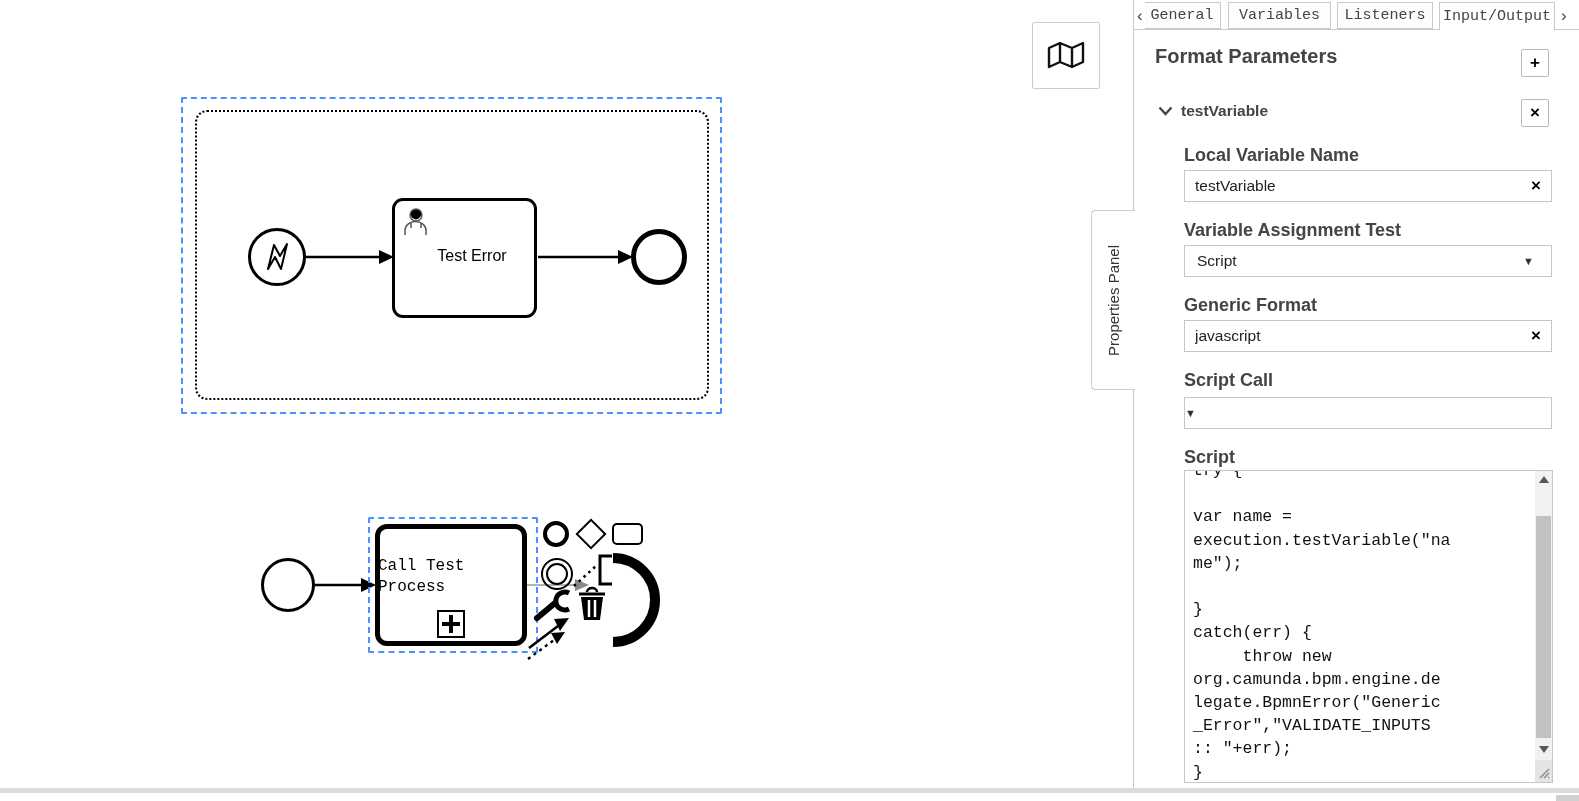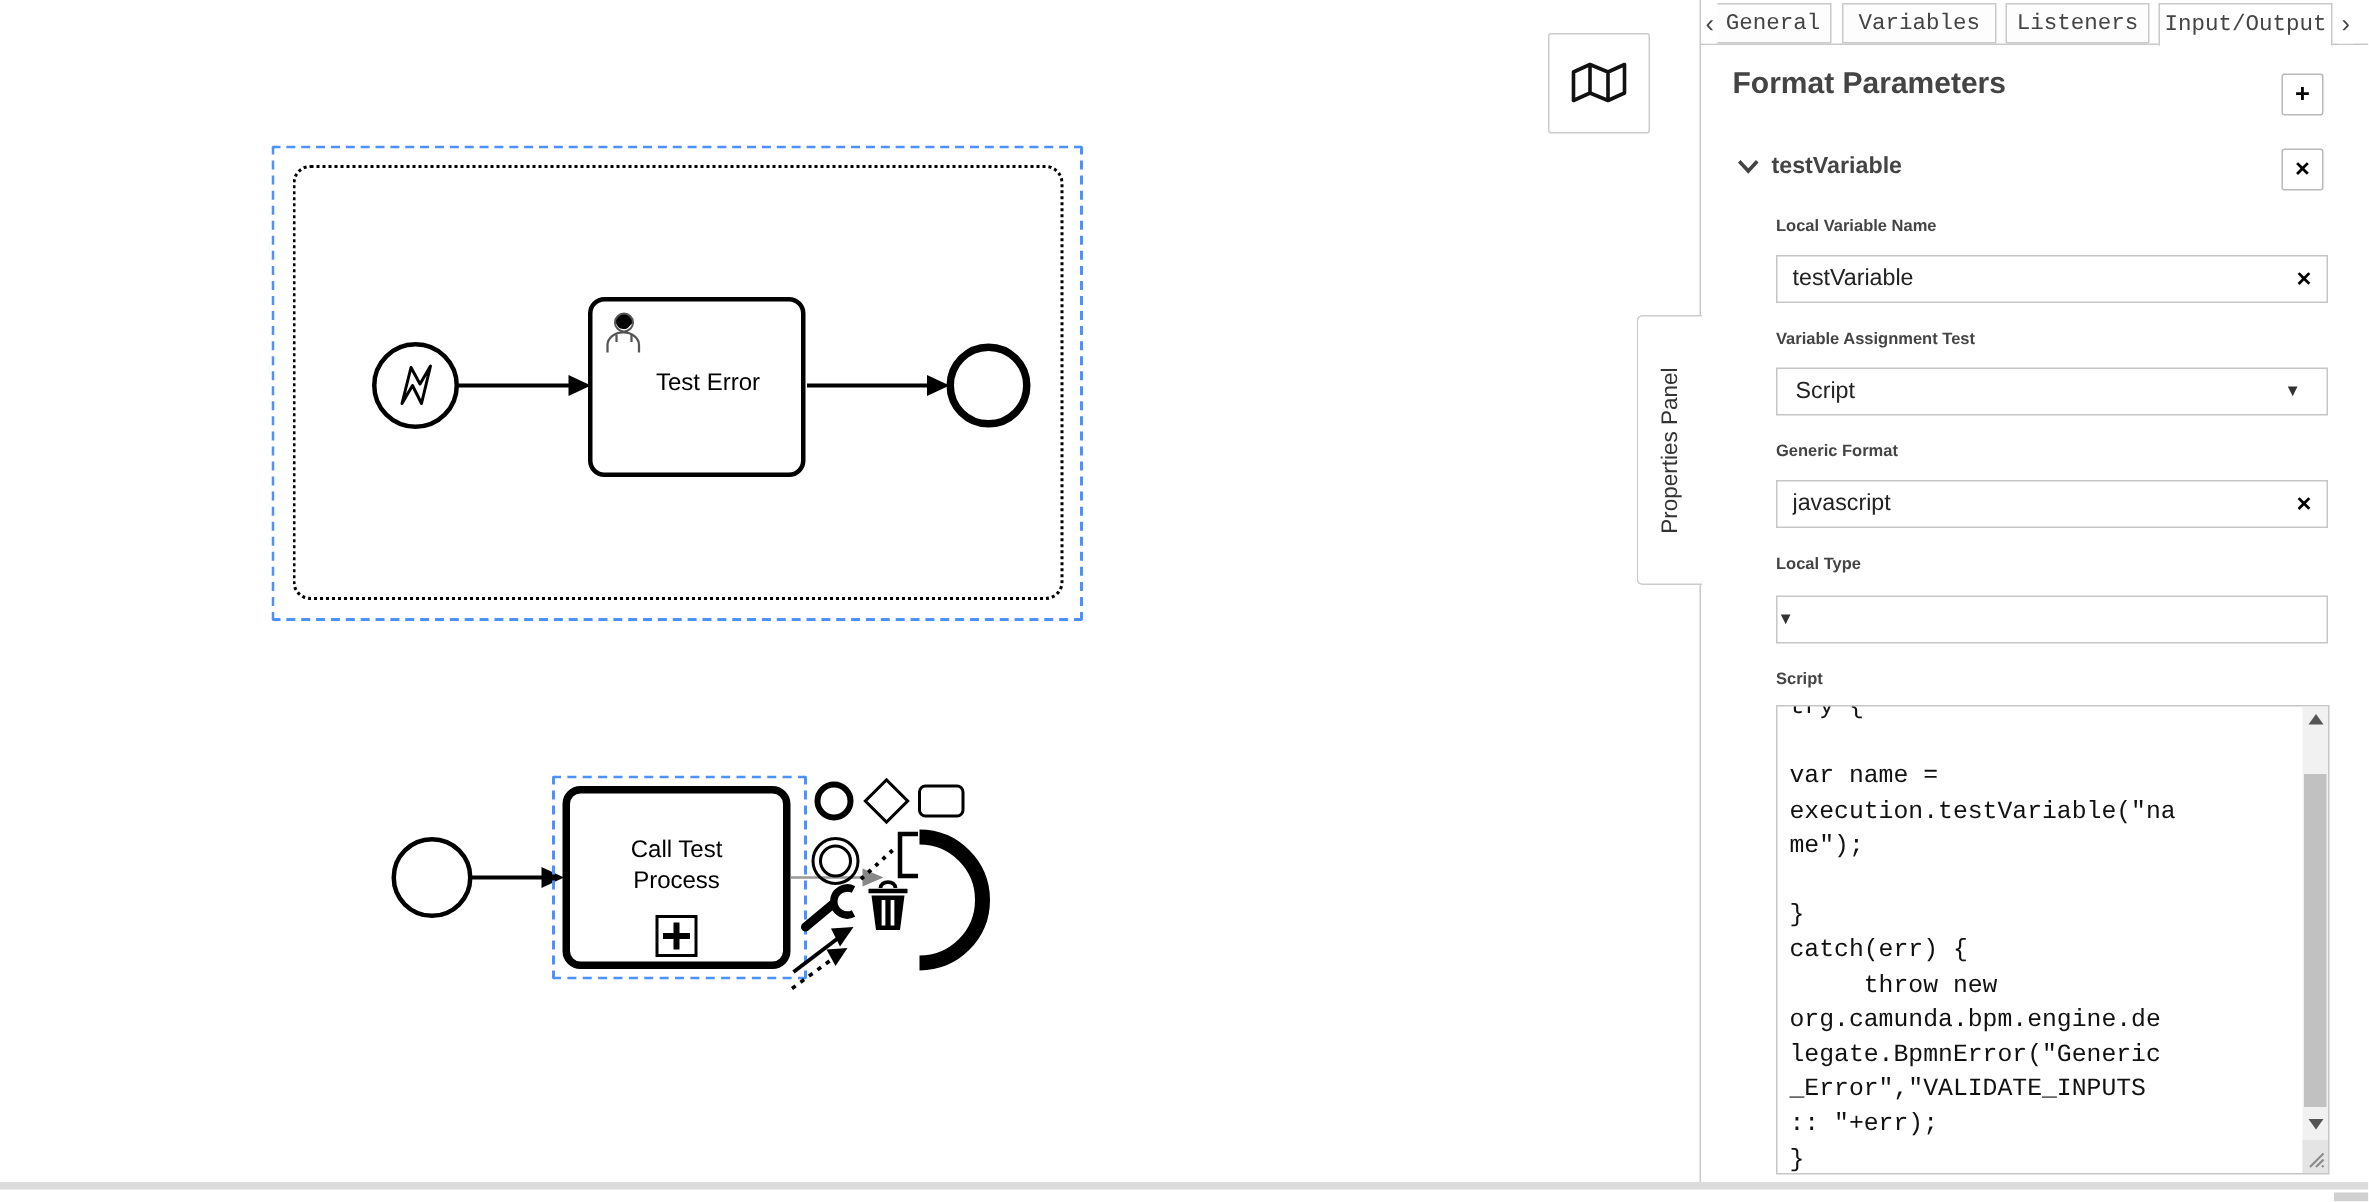--- a/index.html
+++ b/index.html
@@ -18,21 +18,21 @@
 
   .event-circle { border-radius:50%; background:#fff; }
   .start-err { left:248px; top:228px; width:58px; height:58px; border:3px solid #000; display:flex; align-items:center; justify-content:center; }
   .end-ev { left:631px; top:229px; width:56px; height:56px; border:5px solid #000; }
   .start-plain { left:261px; top:558px; width:54px; height:54px; border:3px solid #000; }
 
   .task { left:392px; top:198px; width:145px; height:120px; border:3px solid #000; border-radius:11px; background:#fff; }
   .task-label { left:392px; top:247px; width:145px; text-align:center; font-size:16px; color:#000;padding-left:15px; }
 
   .call-activity { left:375px; top:524px; width:152px; height:122px; border:5px solid #000; border-radius:12px; background:#fff; }
-  .ca-label { left:378px; top:556px; width:146px; text-align:center; font-size:16px; line-height:21px; color:#000; white-space:pre-line; }
+  .ca-label { left:378px; top:556px; width:146px; text-align:left; font-size:16px; line-height:21px; color:#000; white-space:pre-line;font-family:Liberation Mono, monospace; }
   .plus-marker { left:437px; top:610px; width:28px; height:28px; border:2px solid #000; display:flex; align-items:center; justify-content:center; background:#fff; }
 
   
   .cp-end { left:543px; top:521px; width:26px; height:26px; border:4px solid #000; border-radius:50%; cursor:pointer; }
   .cp-gw { left:580px; top:523px; width:22px; height:22px; border:2px solid #000; transform:rotate(45deg); cursor:pointer; }
   .cp-task { left:612px; top:523px; width:31px; height:22px; border:2px solid #000; border-radius:5px; cursor:pointer; }
   .cp-inter { left:541px; top:558px; width:32px; height:32px; border:2.5px solid #000; border-radius:50%; display:flex; align-items:center; justify-content:center; cursor:pointer; }
   .cp-inter-in { width:22px; height:22px; border:2px solid #000; border-radius:50%; }
 
   
@@ -46,21 +46,21 @@
   .side-tab span { writing-mode:vertical-rl; transform:rotate(180deg); font-size:15px; color:#333; }
 
   .pp-heading { left:1155px; top:45px; font-size:20px; font-weight:bold; color:#444; }
   .sq-btn { width:28px; height:28px; background:#fff; border:1px solid #b9b9b9; border-radius:2px; color:#000; font-size:17px; font-weight:bold; display:flex; align-items:center; justify-content:center; cursor:pointer; }
   .add-btn { left:1521px; top:49px; }
   .rm-btn { left:1521px; top:99px; }
 
   .collapse-row { left:1158px; top:102px; display:flex; align-items:center; gap:8px; cursor:pointer; }
   .collapse-name { font-size:15.5px; font-weight:bold; color:#444; }
 
-  .fld-label { left:1184px; font-size:11px; font-weight:bold; color:#444; }
+  .fld-label { left:1184px; font-size:18px; font-weight:bold; color:#444; }
   .fld-box { left:1184px; width:368px; height:32px; background:#fff; border:1px solid #c6c6c6; display:flex; align-items:center; font-size:15.5px; color:#222; }
   .fld-box input { flex:1; border:none; outline:none; font-size:15.5px; color:#222; padding-left:10px; font-family:"Liberation Sans",sans-serif; background:transparent; }
   .clear-x { width:30px; text-align:center; font-size:17px; font-weight:bold; color:#000; cursor:pointer; }
   .sel-text { flex:1; padding-left:12px; }
   .sel-arrow { width:28px; font-size:11px; color:#333; cursor:pointer; }
 
   .script-area { left:1184px; top:470px; width:369px; height:313px; border:1px solid #c6c6c6; background:#fff; overflow:hidden; }
   .script-area pre { position:absolute; left:8px; top:-12px; font-family:"Liberation Mono","DejaVu Sans Mono",monospace; font-size:16.5px; line-height:23.2px; color:#111; white-space:pre; }
   .sb { position:absolute; right:0; top:0; width:17px; height:311px; background:#f1f1f1; }
   .sb-up, .sb-down { position:absolute; left:0; width:17px; height:17px; display:flex; align-items:center; justify-content:center; cursor:pointer; }
@@ -225,21 +225,21 @@
     <span class="sel-text">Script</span>
     <span class="sel-arrow">▼</span>
   </div>
 
   <div class="abs fld-label" style="top:295px;">Generic Format</div>
   <div class="abs fld-box" style="top:320px;">
     <input type="text" value="javascript" style="">
     <span class="clear-x">×</span>
   </div>
 
-  <div class="abs fld-label" style="top:370px;">Local Type</div>
+  <div class="abs fld-label" style="top:370px;">Script Call</div>
   <div class="abs fld-box" style="top:397px;">
     <span class="sel-arrow">▼</span>
   </div>
 
   <div class="abs fld-label" style="top:447px;">Script</div>
   <div class="abs script-area">
     <pre>try {
 
 var name =
 execution.testVariable("na

